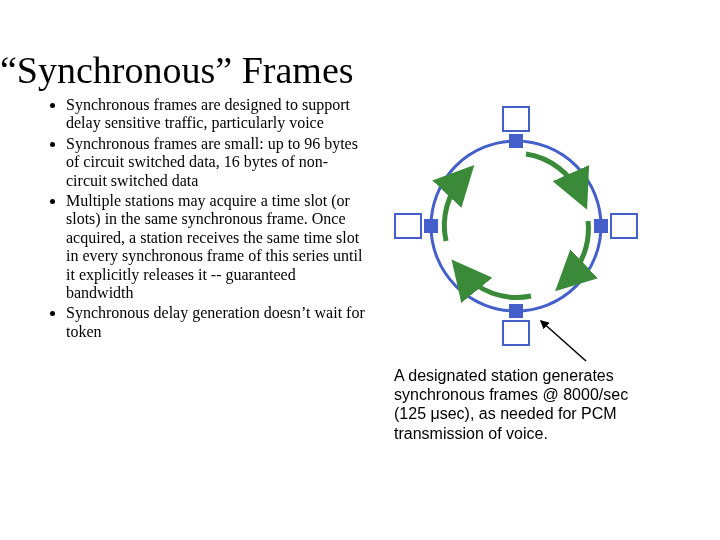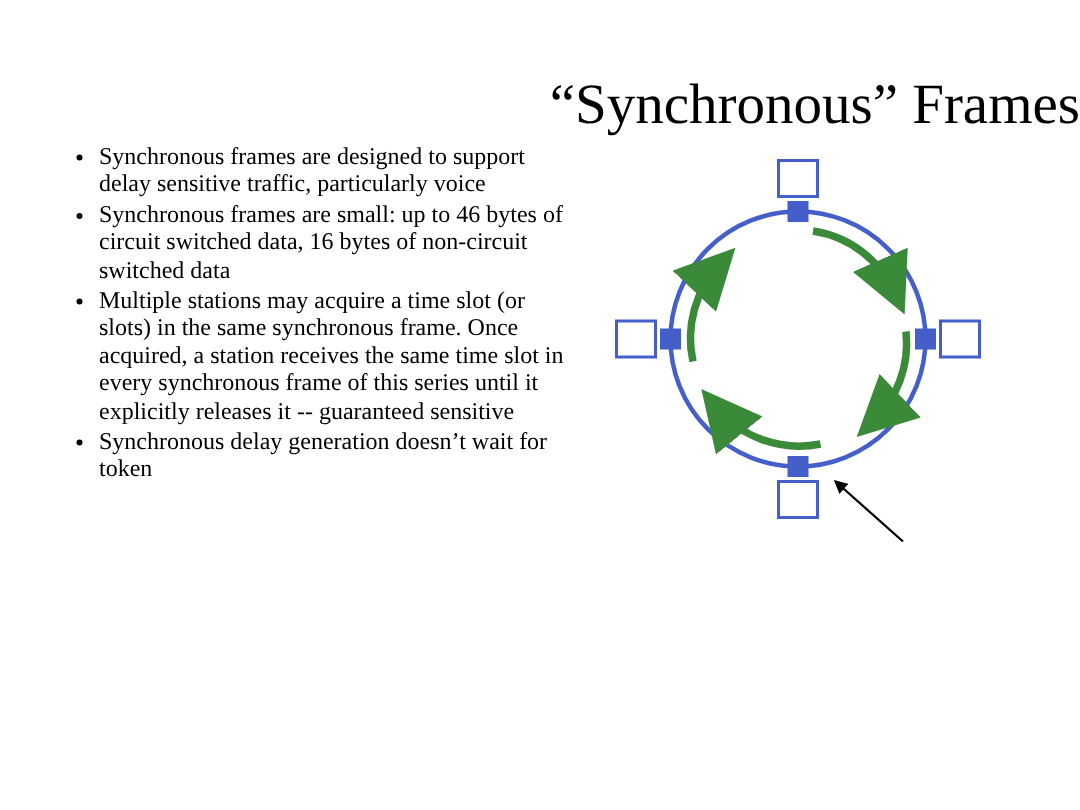--- a/index.html
+++ b/index.html
@@ -7,28 +7,28 @@
     width: 720px;
     height: 540px;
     background: #fff;
     font-family: "Times New Roman", Times, serif;
     color: #000;
     position: relative;
     overflow: hidden;
   }
   .title {
     font-size: 38px;
-    text-align: right;
+    text-align: left;
     margin-top: 48px;
     margin-bottom: 4px;
     font-weight: normal;
   }
   .content {
     display: flex;
-    padding: 0 48px 0 48px;
+    padding: 0 64px 0 48px;
   }
   .bullets {
     width: 350px;
     font-size: 16px;
     line-height: 1.15;
   }
   .bullets ul { list-style: disc; padding-left: 18px; }
   .bullets li { margin-bottom: 2px; }
   .italic { }
   .diagram-col {
@@ -66,22 +66,22 @@
 </style>
 </head>
 <body>
 
 <h1 class="title">“Synchronous” Frames</h1>
 
 <div class="content">
   <div class="bullets">
     <ul>
       <li>Synchronous frames are designed to support delay sensitive traffic, particularly voice</li>
-      <li>Synchronous frames are small: up to 46 bytes of circuit switched data, 16 bytes of non-circuit switched data</li>
-      <li><span>Multiple stations may acquire a time slot (or slots) in the same synchronous frame.  Once acquired, a station receives the same time slot in </span><span class="italic">every synchronous frame</span><span> of this series until it explicitly releases it -- guaranteed sensitive</span></li>
+      <li>Synchronous frames are small: up to 96 bytes of circuit switched data, 16 bytes of non-circuit switched data</li>
+      <li><span>Multiple stations may acquire a time slot (or slots) in the same synchronous frame.  Once acquired, a station receives the same time slot in </span><span class="italic">every synchronous frame</span><span> of this series until it explicitly releases it -- guaranteed bandwidth</span></li>
       <li>Synchronous delay generation doesn’t wait for token</li>
     </ul>
   </div>
 
   <div class="diagram-col">
     <div class="diagram">
 
       <svg class="ring" width="280" height="280" viewBox="0 0 280 280">
         <defs>
           <marker id="ah" markerWidth="8" markerHeight="8" refX="5" refY="4" orient="auto">
@@ -110,14 +110,15 @@
       <div class="connector" style="left:218px; top:123px;"></div>
       <div class="node" style="left:234px; top:117px;"></div>
 
       <div class="connector" style="left:133px; top:208px;"></div>
       <div class="node" style="left:126px; top:224px;"></div>
 
       <div class="connector" style="left:48px; top:123px;"></div>
       <div class="node" style="left:18px; top:117px;"></div>
     </div>
 
+    <div class="caption">A designated station generates synchronous frames @ 8000/sec (125 μsec), as needed for PCM transmission of voice.</div>
   </div>
 </div>
 
 </body></html>

